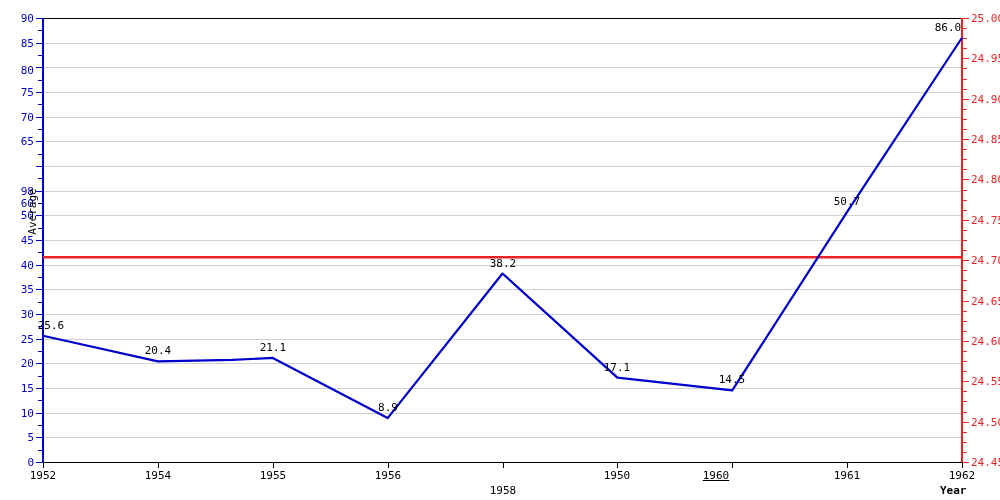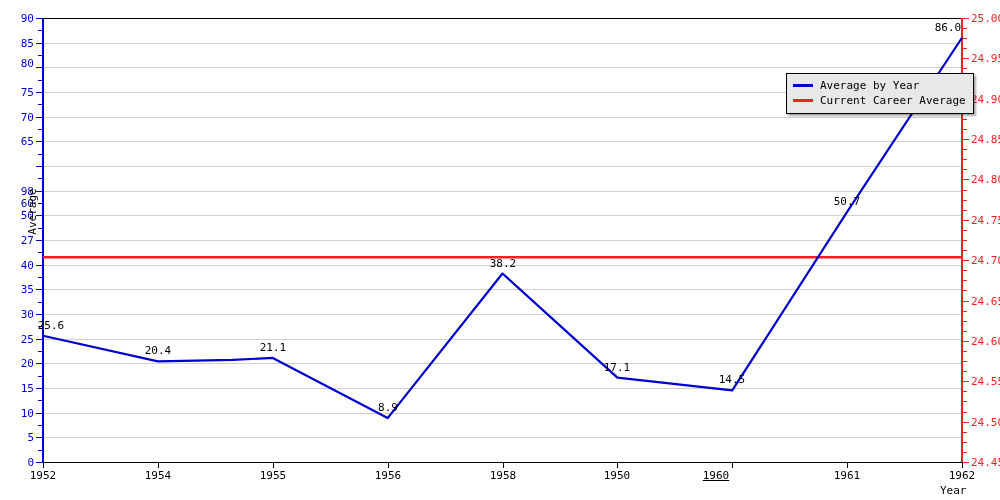--- a/index.html
+++ b/index.html
@@ -143,20 +143,21 @@
     text-align: center;
     white-space: nowrap;
   }
   #x-axis-title {
     position: absolute;
     left: 940px;
     top: 484px;
     font-size: 11px;
     color: #000000;
     white-space: nowrap;
+    font-weight: bold;
   }
   
   #series-svg {
     position: absolute;
     left: 0;
     top: 0;
     width: 1000px;
     height: 500px;
     pointer-events: none;
   }
@@ -242,35 +243,35 @@
       <div class="ylabel-left" style="top: 358px;">20</div>
       <div class="tick-left" style="top: 339px;"></div>
       <div class="ylabel-left" style="top: 334px;">25</div>
       <div class="tick-left" style="top: 314px;"></div>
       <div class="ylabel-left" style="top: 309px;">30</div>
       <div class="tick-left" style="top: 289px;"></div>
       <div class="ylabel-left" style="top: 284px;">35</div>
       <div class="tick-left" style="top: 265px;"></div>
       <div class="ylabel-left" style="top: 260px;">40</div>
       <div class="tick-left" style="top: 240px;"></div>
-      <div class="ylabel-left" style="top: 235px;">27</div>
+      <div class="ylabel-left" style="top: 235px;">45</div>
       <div class="tick-left" style="top: 215px;"></div>
       <div class="ylabel-left" style="top: 210px;">50</div>
       <div class="tick-left" style="top: 191px;"></div>
       <div class="ylabel-left" style="top: 186px;">98</div>
       <div class="tick-left" style="top: 166px;"></div>
       <div class="ylabel-left" style="top: 161px; margin-top: 37px;">60</div>
       <div class="tick-left" style="top: 141px;"></div>
       <div class="ylabel-left" style="top: 136px;">65</div>
       <div class="tick-left" style="top: 117px;"></div>
       <div class="ylabel-left" style="top: 112px;">70</div>
       <div class="tick-left" style="top: 92px;"></div>
       <div class="ylabel-left" style="top: 87px;">75</div>
       <div class="tick-left" style="top: 67px;"></div>
-      <div class="ylabel-left" style="top: 58px;">80</div>
+      <div class="ylabel-left" style="top: 65px;">80</div>
       <div class="tick-left" style="top: 43px;"></div>
       <div class="ylabel-left" style="top: 38px;">85</div>
       <div class="tick-left" style="top: 18px;"></div>
       <div class="ylabel-left" style="top: 13px;">90</div>
       <div class="tick-left-minor" style="top: 450px;"></div>
       <div class="tick-left-minor" style="top: 425px;"></div>
       <div class="tick-left-minor" style="top: 400px;"></div>
       <div class="tick-left-minor" style="top: 376px;"></div>
       <div class="tick-left-minor" style="top: 351px;"></div>
       <div class="tick-left-minor" style="top: 326px;"></div>
@@ -349,21 +350,21 @@
   <div id="x-ticks">
       <div class="tick-x" style="left: 43px;"></div>
       <div class="xlabel" style="left: 43px;">1952</div>
       <div class="tick-x" style="left: 158px;"></div>
       <div class="xlabel" style="left: 158px; text-align: center;">1954</div>
       <div class="tick-x" style="left: 273px;"></div>
       <div class="xlabel" style="left: 273px;">1955</div>
       <div class="tick-x" style="left: 388px;"></div>
       <div class="xlabel" style="left: 388px;">1956</div>
       <div class="tick-x" style="left: 503px;"></div>
-      <div class="xlabel" style="left: 503px;">1958</div>
+      <div class="xlabel" style="left: 503px; margin-top: 15px;">1958</div>
       <div class="tick-x" style="left: 617px;"></div>
       <div class="xlabel" style="left: 617px;">1950</div>
       <div class="tick-x" style="left: 732px;"></div>
       <div class="xlabel" style="left: 716px; text-decoration: underline;">1960</div>
       <div class="tick-x" style="left: 847px;"></div>
       <div class="xlabel" style="left: 847px;">1961</div>
       <div class="tick-x" style="left: 962px;"></div>
       <div class="xlabel" style="left: 962px;">1962</div>
     </div>
 
@@ -379,24 +380,14 @@
       <div class="point-label" style="left: 503px; top: 258px;">38.2</div>
       <div class="point-label" style="left: 617px; top: 362px;">17.1</div>
       <div class="point-label" style="left: 732px; top: 374px;">14.5</div>
       <div class="point-label" style="left: 847px; top: 196px;">50.7</div>
       <div class="point-label" style="left: 948px; top: 22px;">86.0</div>
     </div>
 
   <div id="y-axis-title">Average</div>
   <div id="x-axis-title">Year</div>
 
-  <div id="legend">
-    <div class="legend-row">
-      <span class="legend-swatch" style="background: rgb(0, 0, 204);"></span>
-      <span class="legend-text">Average by Year</span>
-    </div>
-    <div class="legend-row">
-      <span class="legend-swatch" style="background: rgb(238, 34, 34);"></span>
-      <span class="legend-text">Current Career Average</span>
-    </div>
-  </div>
 
 </div>
 
 </body></html>

